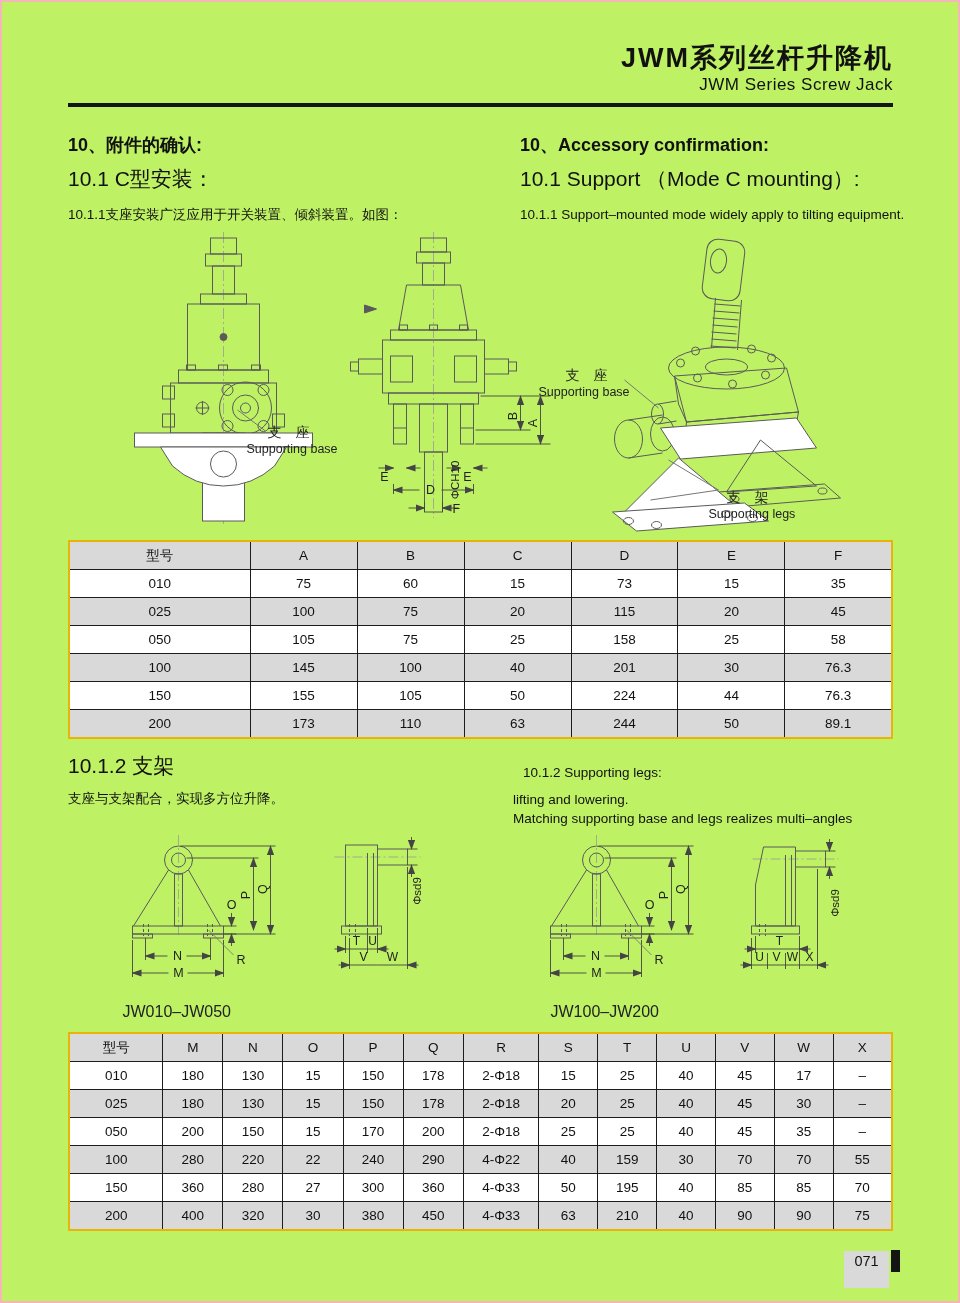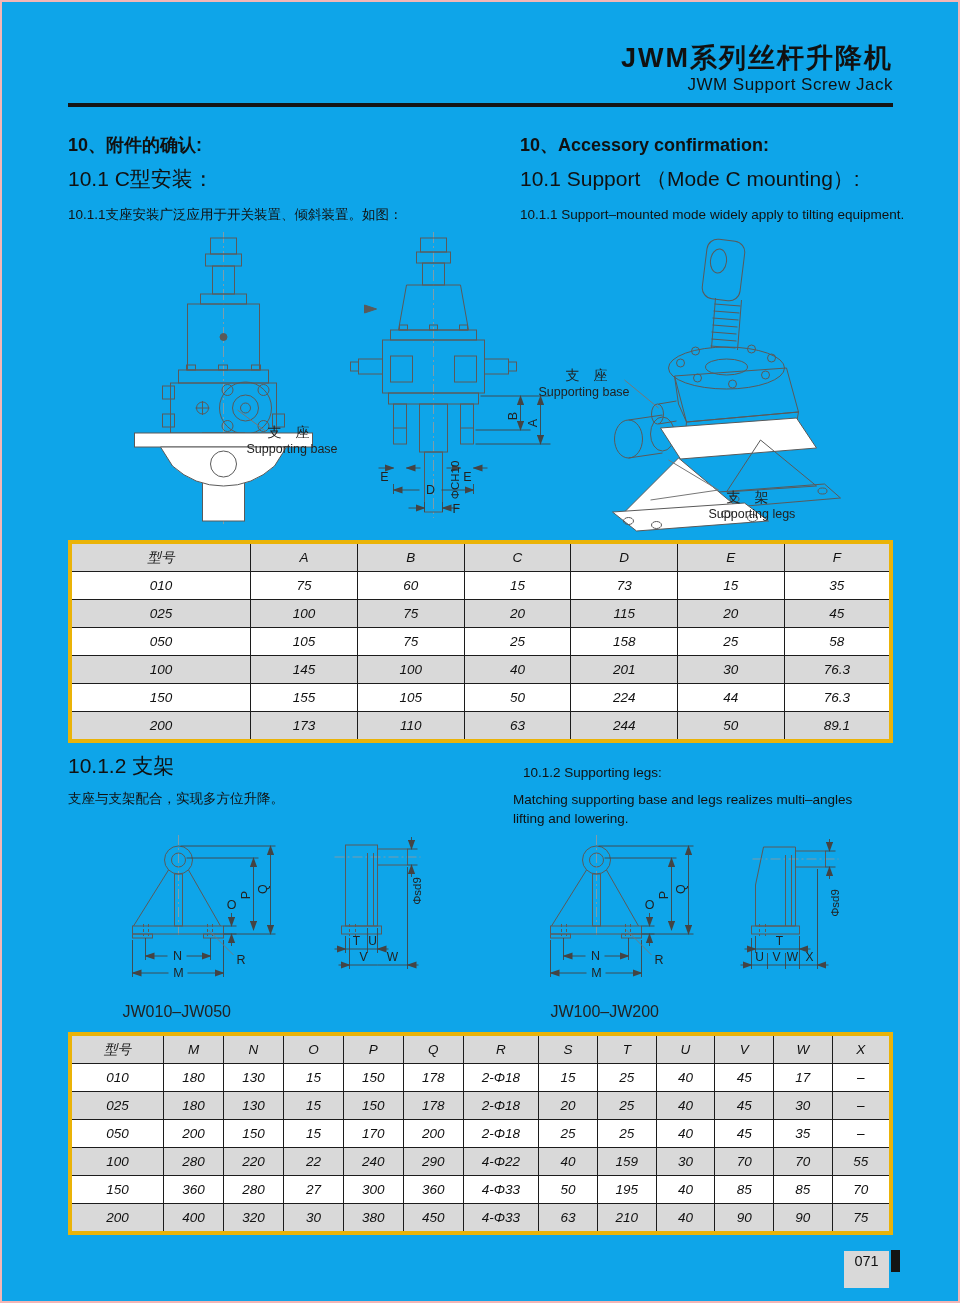--- a/index.html
+++ b/index.html
@@ -1,17 +1,17 @@
 <!DOCTYPE html>
 <html><head>
 <meta charset="utf-8">
 <style>
   html,body{margin:0;padding:0;background:#ffffff;}
   .page{
-    position:relative;width:960px;height:1303px;background:#0ea5e9;overflow:hidden;
+    position:relative;width:960px;height:1303px;background:#bef264;overflow:hidden;
     font-family:"Liberation Sans","DejaVu Sans",sans-serif;color:#111;
   }
   .page::after{content:"";position:absolute;inset:0;border:2px solid #f4b6b6;pointer-events:none;}
   
   .hdr{position:absolute;top:42px;left:68px;width:825px;text-align:right;}
   .title-cn{font-size:27px;font-weight:bold;letter-spacing:2px;line-height:1.2;}
   .title-en{font-size:17px;letter-spacing:.5px;margin-top:1px;}
   .hdr-rule{position:absolute;top:103px;left:68px;width:825px;height:4px;background:#151515;}
   
   .col{position:absolute;}
@@ -27,36 +27,36 @@
   
   .fig1{position:absolute;top:228px;left:68px;}
   .fig2{position:absolute;top:833px;left:68px;}
   svg text{fill:#222;font-family:"Liberation Sans","DejaVu Sans",sans-serif;}
   
   table{border-collapse:collapse;table-layout:fixed;background:#fff;}
   .spec{position:absolute;left:68px;width:825px;font-size:13.5px;}
   .t1{top:540px;}
   .t2{top:1032px;}
   .spec th,.spec td{border:1.5px solid #1c1c1c;text-align:center;height:27px;padding:0;font-weight:normal;}
-  .spec{border:4px solid #eab308;font-style:italic;}
+  .spec{border:2px solid #eab308;}
   .spec thead th{background:#d9d9d9;}
   .spec tbody tr:nth-child(even) td{background:#d9d9d9;}
   
   .pagenum{position:absolute;top:1251px;left:844px;width:45px;height:37px;background:#d9d9d9;
     font-size:14.5px;text-align:center;line-height:20px;}
   .pagebar{position:absolute;top:1250px;left:891px;width:9px;height:22px;background:#141414;}
 </style>
 </head>
 <body>
 
 <div class="page">
 
   <div class="hdr">
     <div class="title-cn">JWM系列丝杆升降机</div>
-    <div class="title-en">JWM Support Screw Jack</div>
+    <div class="title-en">JWM Series Screw Jack</div>
   </div>
   <div class="hdr-rule"></div>
 
   <div class="col intro-cn">
     <h1>10、附件的确认:</h1>
     <h2>10.1 C型安装：</h2>
     <p>10.1.1支座安装广泛应用于开关装置、倾斜装置。如图：</p>
   </div>
   <div class="col intro-en">
     <h1>10、Accessory confirmation:</h1>
@@ -284,22 +284,22 @@
         </tr>
       </tbody>
   </table>
 
   <div class="col legs-cn">
     <h2>10.1.2 支架</h2>
     <p>支座与支架配合，实现多方位升降。</p>
   </div>
   <div class="col legs-en">
     <p class="h">10.1.2 Supporting legs:</p>
+    <p>lifting and lowering.</p>
     <p>Matching supporting base and legs realizes multi–angles</p>
-    <p>lifting and lowering.</p>
   </div>
 
   <svg class="fig2" width="825" height="192" viewBox="0 0 824 192">
     <defs>
       <marker id="bS" markerWidth="11" markerHeight="8" refX="1" refY="4" orient="auto">
           <path d="M11,0 L0,4 L11,8 Z" fill="#444"></path>
         </marker>
       <marker id="bE" markerWidth="11" markerHeight="8" refX="10" refY="4" orient="auto">
           <path d="M0,0 L11,4 L0,8 Z" fill="#444"></path>
         </marker>

